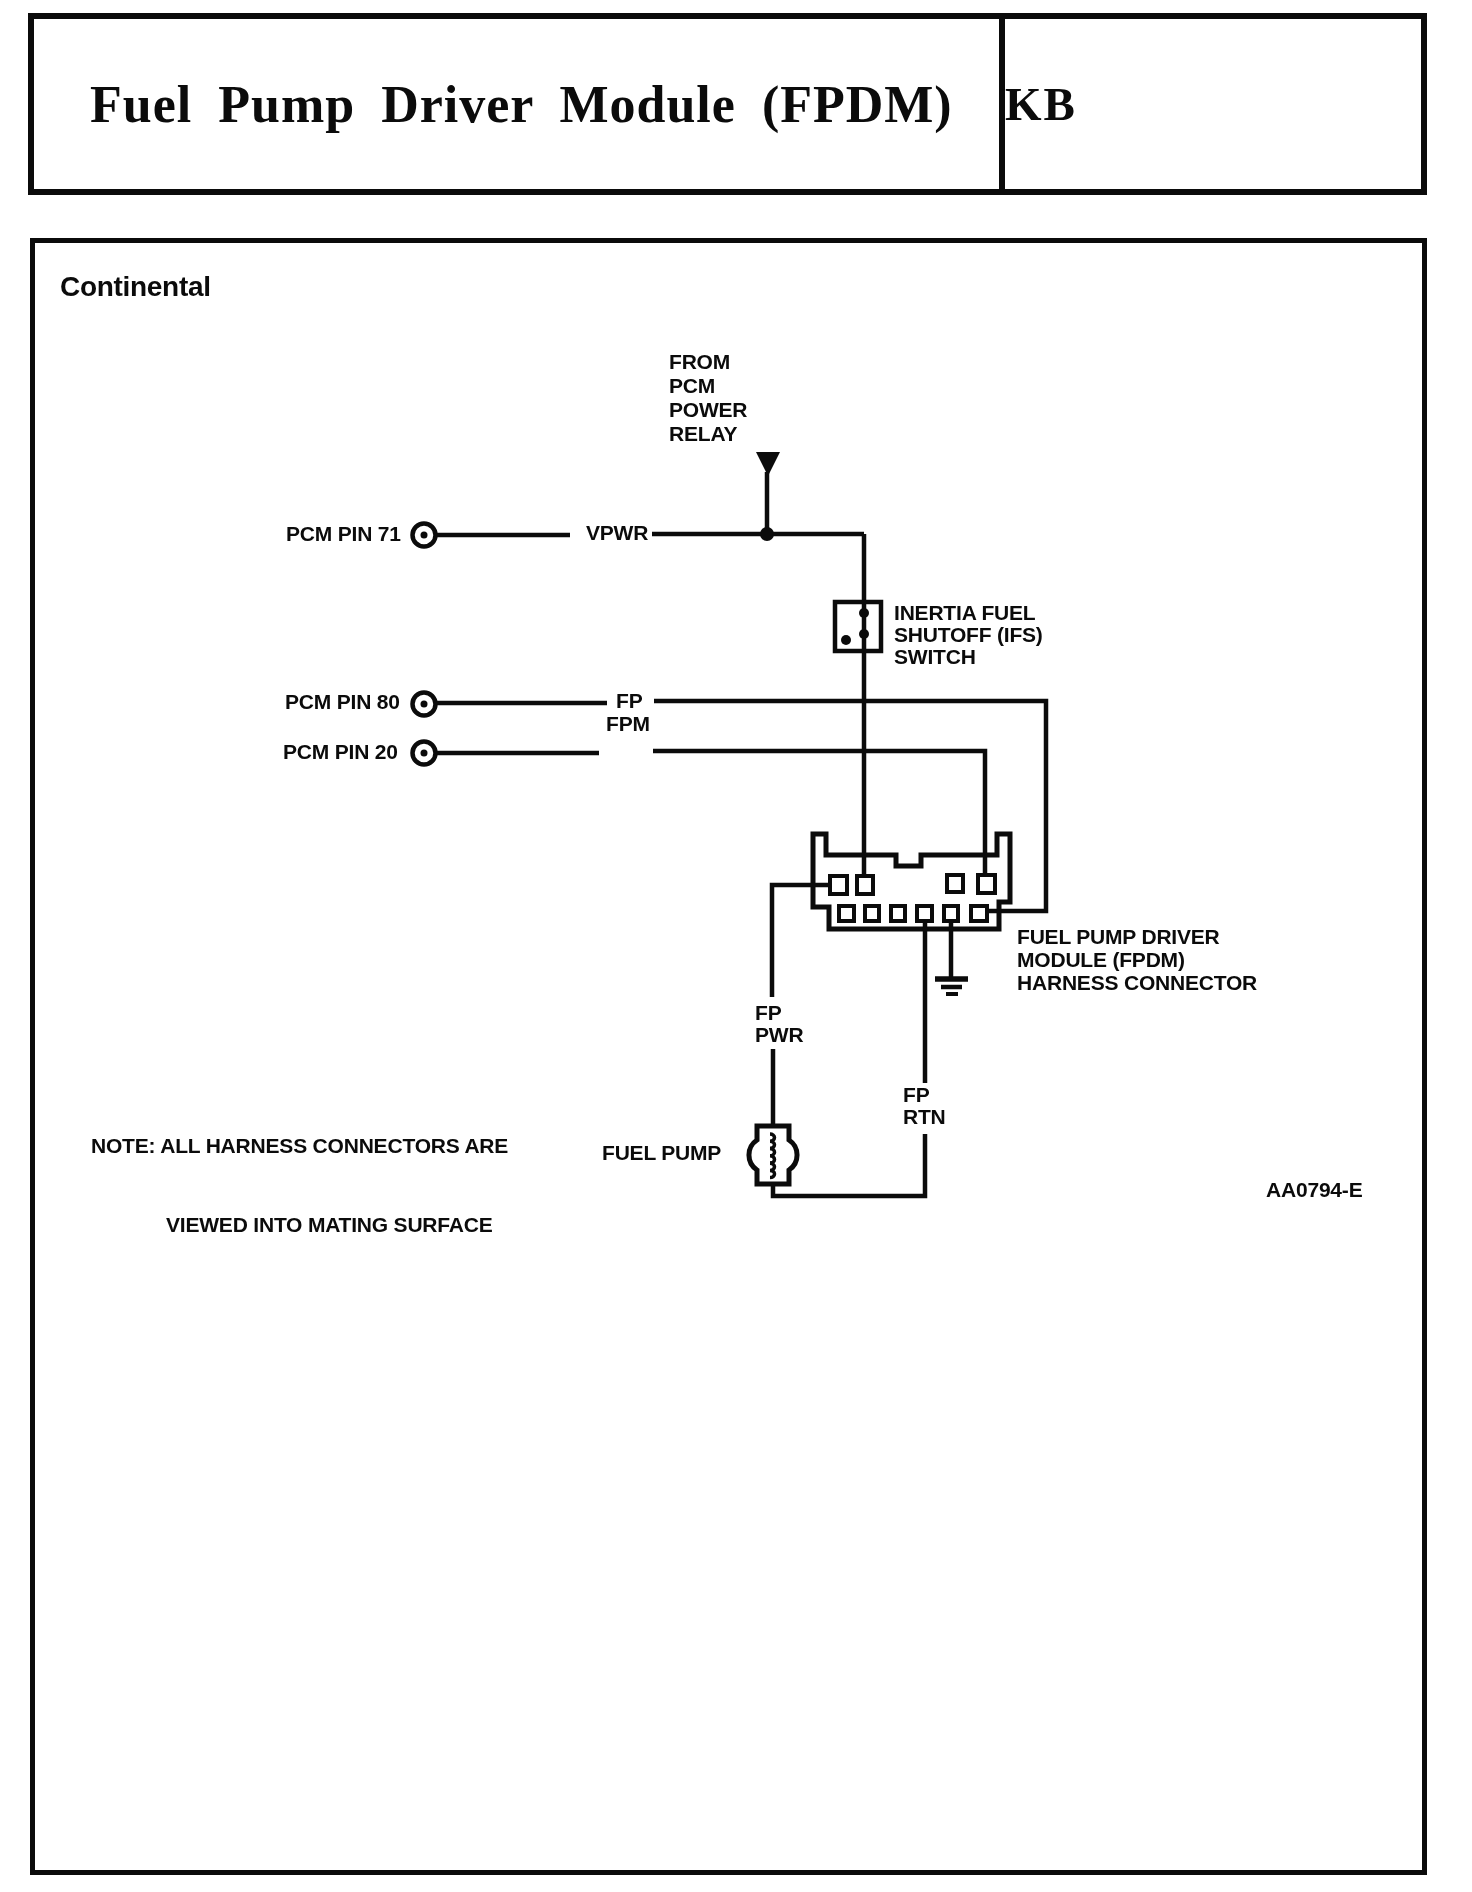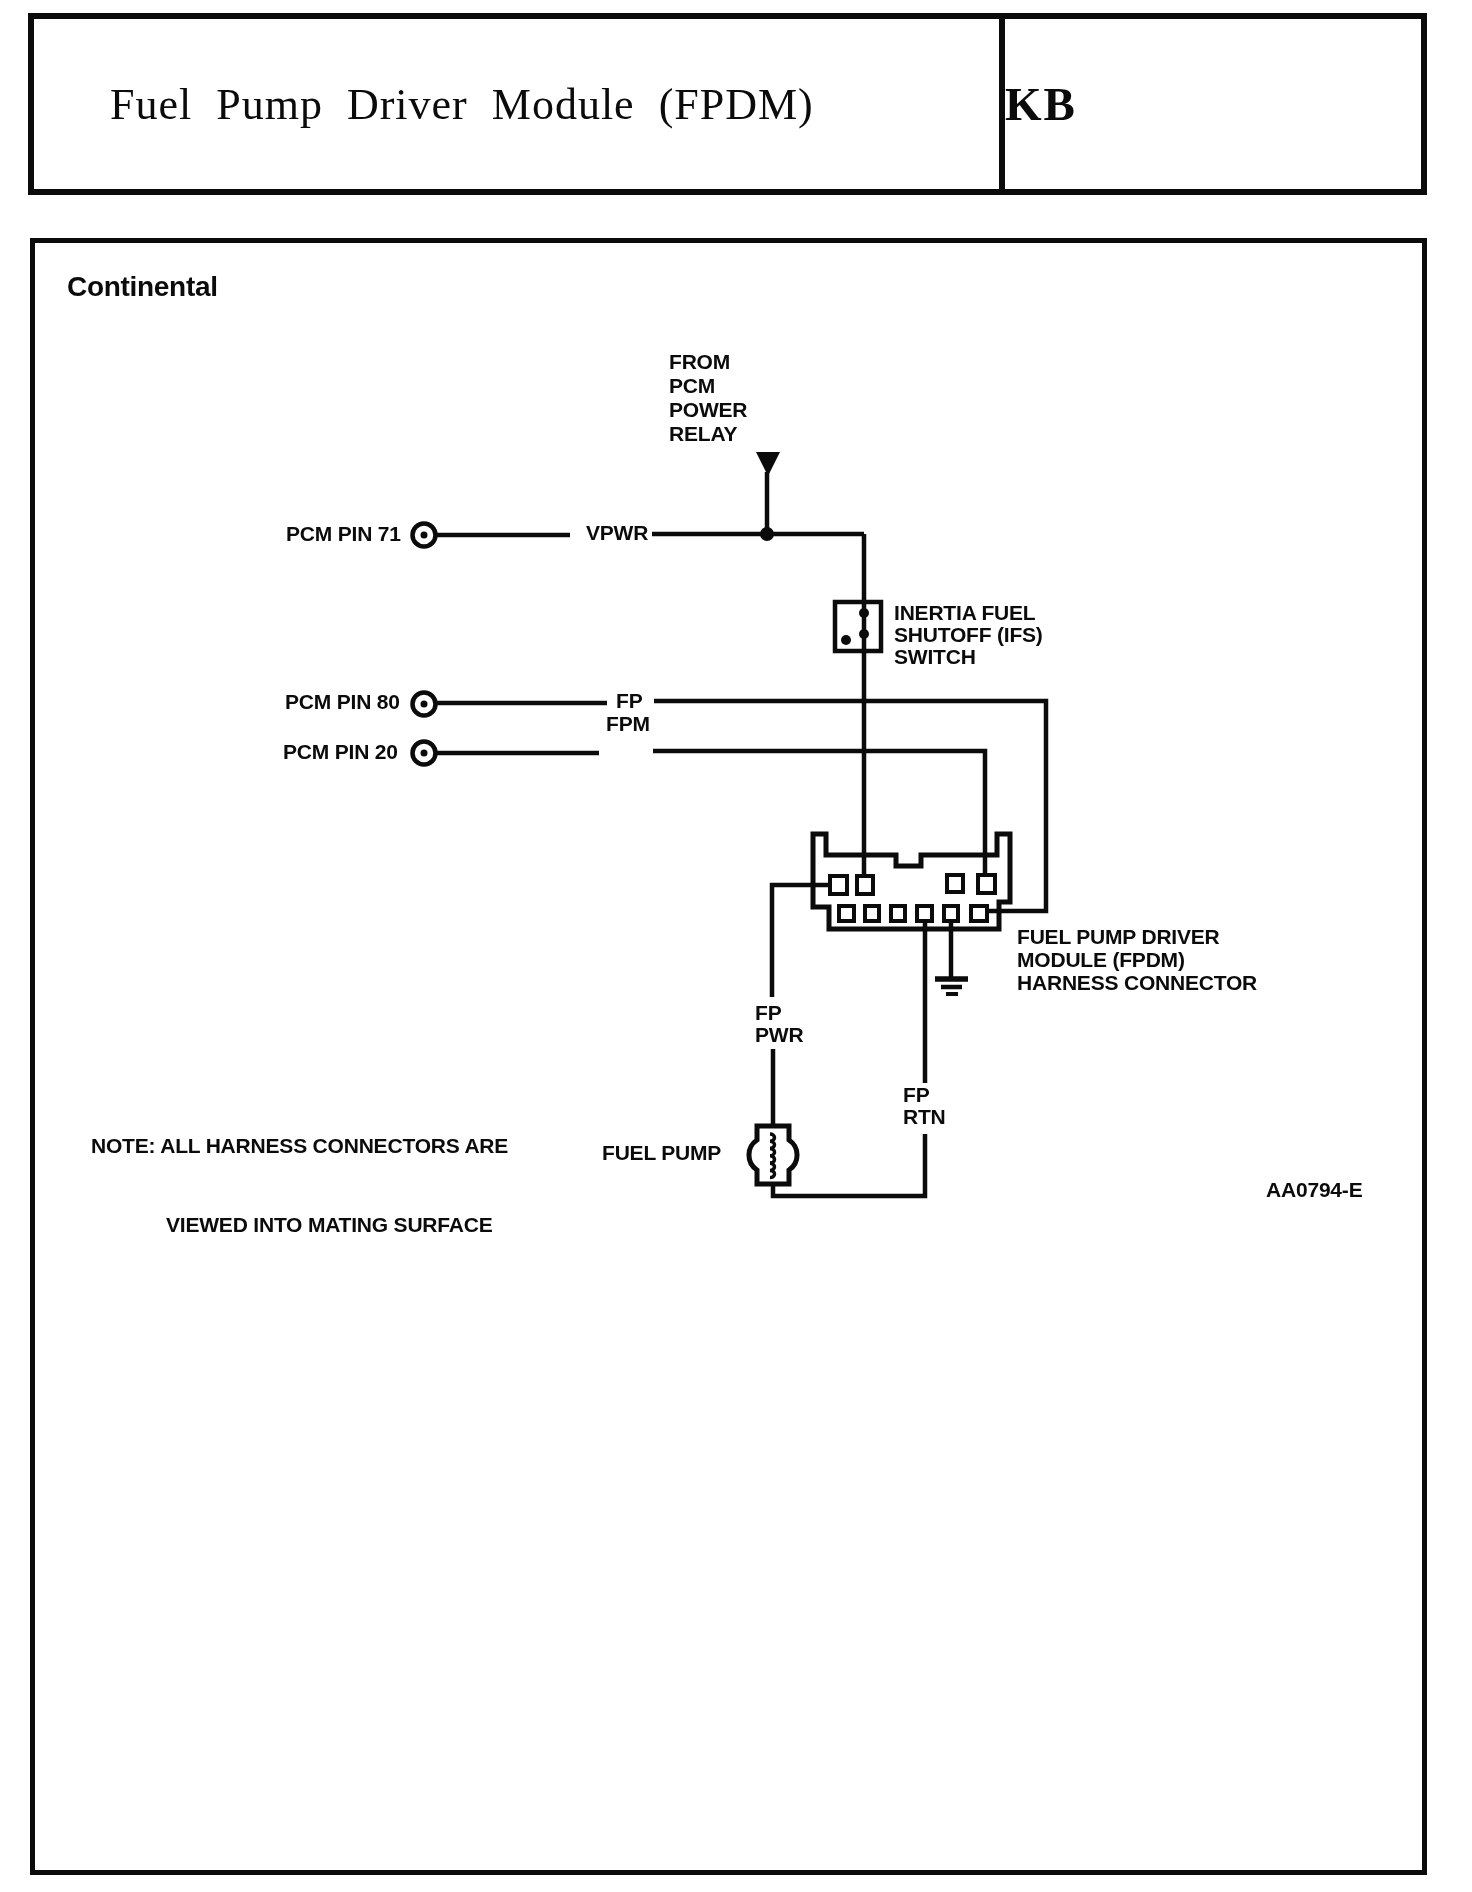--- a/index.html
+++ b/index.html
@@ -4,36 +4,36 @@
 <style>
   html,body{margin:0;padding:0;background:#e8e8e8;}
   .page{
     position:relative;
     width:1472px;height:1892px;
     background:#ffffff;
     font-family:"Liberation Sans", sans-serif;
     color:#0b0b0b;
     overflow:hidden;
   }
-  .abs{position:absolute;margin-left:7px;}
+  .abs{position:absolute;}
   
   .title-bar{
     position:absolute;left:28px;top:13px;width:1399px;height:182px;
     border:6px solid #0b0b0b;box-sizing:border-box;
     display:flex;
   }
   .title-cell{
     width:971px;height:100%;
     border-right:6px solid #0b0b0b;box-sizing:border-box;
     display:flex;align-items:center;
   }
   .title-text{
     font-family:"Liberation Serif", serif;
-    font-weight:normal;font-size:44px;letter-spacing:1px;word-spacing:12px;
-    padding-left:76px;white-space:nowrap;
+    font-weight:bold;font-size:52px;letter-spacing:1px;word-spacing:12px;
+    padding-left:56px;white-space:nowrap;
   }
   .code-cell{
     flex:1;display:flex;align-items:center;justify-content:flex-start;border-radius:13px;
   }
   .code-text{
     font-family:"Liberation Serif", serif;
     font-weight:bold;font-size:47px;letter-spacing:2px;
   }
   
   .diagram-box{

